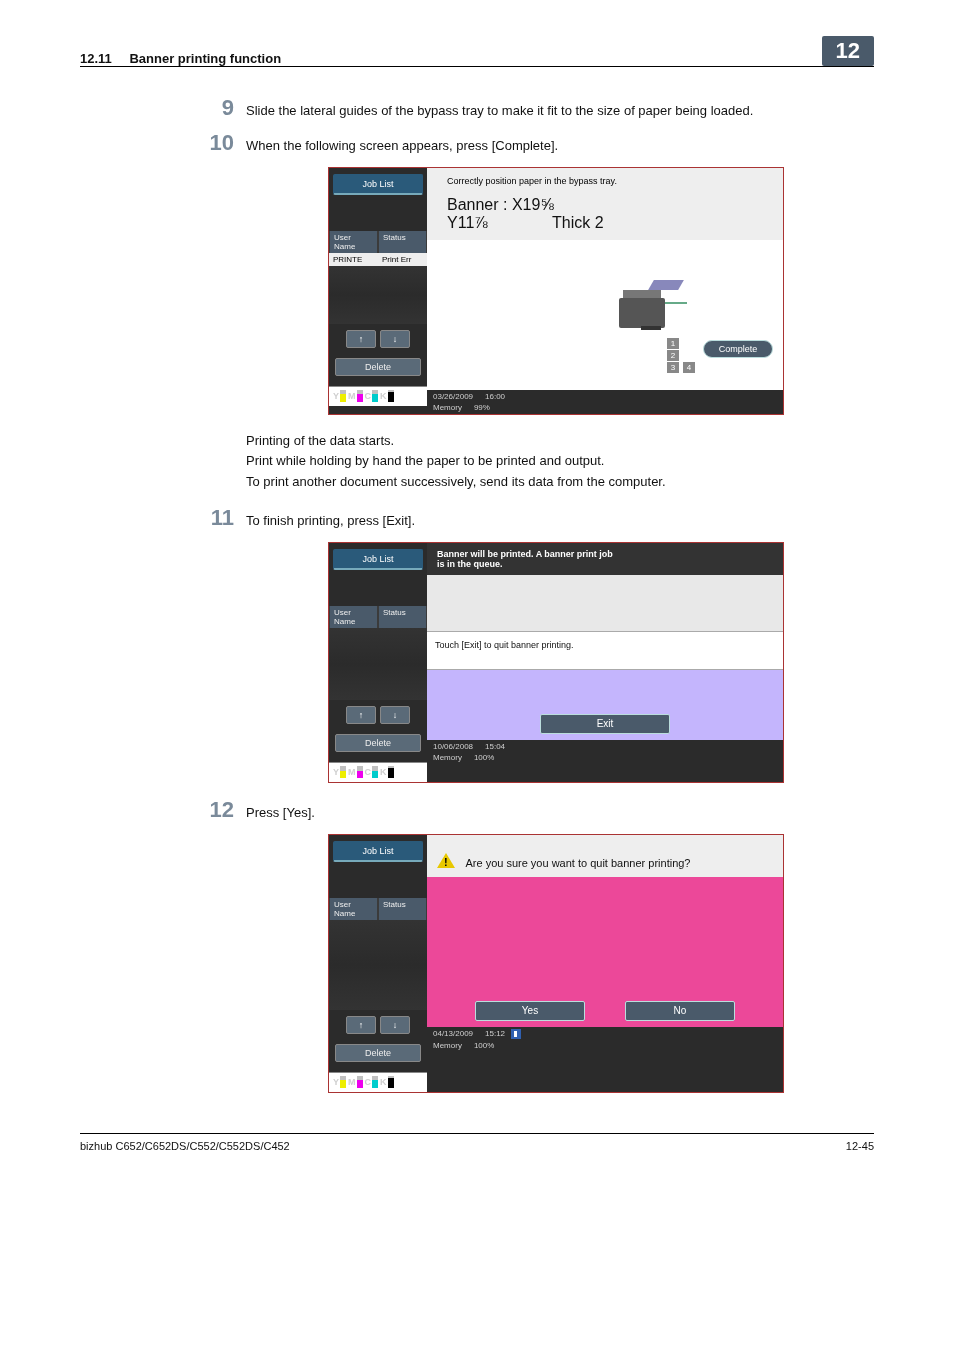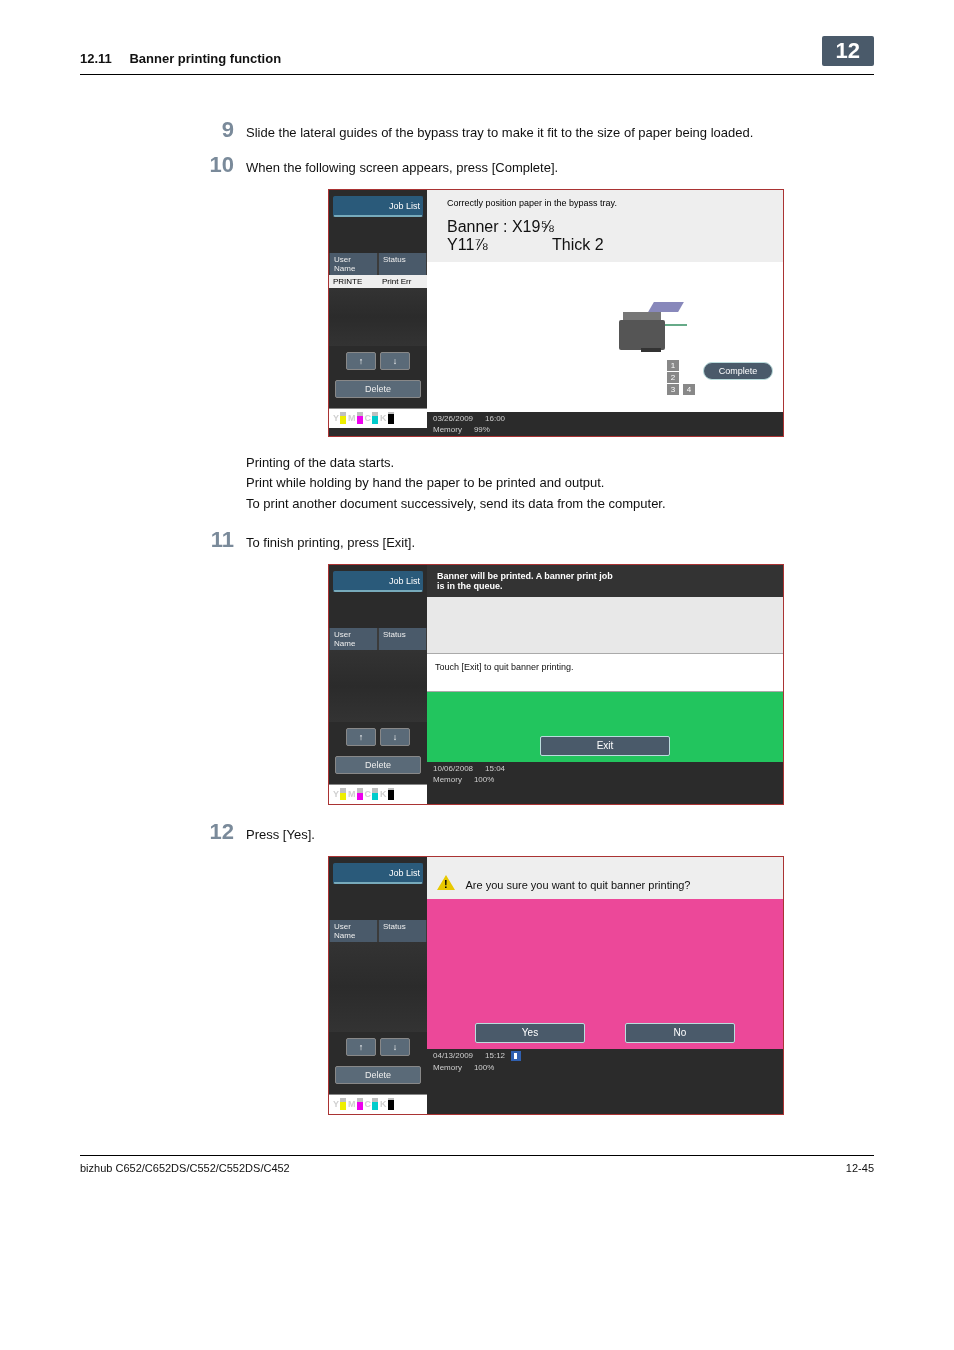--- a/index.html
+++ b/index.html
@@ -1,31 +1,31 @@
 <!DOCTYPE html>
 <html><head>
 <meta charset="utf-8">
 <style>
   * { margin: 0; padding: 0; box-sizing: border-box; }
   body { background: #fff; font-family: Arial, Helvetica, sans-serif; width: 954px; color: #111; }
   .page { padding: 36px 80px 24px 80px; }
-  .hdr { display: flex; justify-content: space-between; align-items: flex-end; border-bottom: 1px solid #000; padding-bottom: 8px; margin-bottom: 44px; }
+  .hdr { display: flex; justify-content: space-between; align-items: flex-end; border-bottom: 1px solid #000; padding-bottom: 0; margin-bottom: 30px; }
   .hdr-left { font-size: 13px; font-weight: bold; }
   .hdr-left .num { margin-right: 14px; }
   .chap-box { background: #4a5a6a; color: #fff; font-size: 22px; font-weight: bold; padding: 2px 14px; border-radius: 2px; }
   .step { display: flex; margin-bottom: 10px; align-items: flex-start; }
   .step-num { width: 48px; text-align: right; color: #7a8a9a; font-size: 22px; font-weight: bold; padding-right: 12px; line-height: 1; flex-shrink: 0; margin-left: 118px; }
   .step-text { font-size: 13px; line-height: 1.6; padding-top: 4px; }
   .indent { margin-left: 166px; font-size: 13px; line-height: 1.6; margin-bottom: 14px; }
   .shot-wrap { margin-left: 248px; margin-bottom: 16px; }
   
   .shot { width: 456px; border: 1px solid #a33; position: relative; background: #2b2b2b; }
   .shot-left { float: left; width: 98px; }
   .shot-right { margin-left: 98px; background: #f0f0f0; position: relative; }
-  .job-btn { margin: 6px 4px; background: #2a5a7a; border: 1px solid #2a5a7a; border-bottom: 2px solid #7ab; color: #fff; font-size: 9px; text-align: right; padding: 4px 2px; border-radius: 2px; }
+  .job-btn { margin: 6px 4px; background: #2a5a7a; border: 1px solid #2a5a7a; border-bottom: 2px solid #7ab; color: #fff; font-size: 9px; text-align: center; padding: 4px 2px; border-radius: 2px; }
   .left-dark { background: #2b2b2b; color: #cfcfcf; font-size: 9px; }
   .th-row { display: flex; background: #3b3b3b; }
   .th-cell { flex: 1; padding: 2px 4px; color: #eee; font-size: 8px; background: #4a5a6a; margin: 0 1px; }
   .td-row { display: flex; background: #eee; color: #000; font-size: 8px; }
   .td-cell { flex: 1; padding: 2px 4px; }
   .left-spacer { height: 58px; background: linear-gradient(#333,#2b2b2b,#333); }
   .arrow-row { display: flex; justify-content: center; gap: 4px; padding: 6px; }
   .arrow-btn { width: 30px; height: 18px; background: #5a6a78; border: 1px solid #888; display: flex; align-items: center; justify-content: center; color: #fff; font-size: 9px; border-radius: 2px; }
   .del-btn { margin: 4px 6px 10px 6px; background: #5a6a78; border: 1px solid #888; color: #eee; font-size: 9px; text-align: center; padding: 3px; border-radius: 2px; }
   .toner-row { display: flex; padding: 3px 4px 4px 4px; gap: 2px; background: #fff; border-top: 1px solid #888; }
@@ -45,21 +45,21 @@
   .printer-fig .wheel { position:absolute; left:28px; top:46px; width:20px; height:4px; background:#333; }
   .num-label { position:absolute; right:104px; top:98px; color:#fff; font-size:8px; background:#888; width:12px; text-align:center; line-height:11px; }
   .num-label.n2 { top:110px; } .num-label.n3 { top:122px; left:auto; right:104px; } .num-label.n4 { top:122px; right:88px; }
   .oval-btn { position: absolute; right: 10px; top: 100px; width: 70px; height: 18px; background: #4a5a6a; border: 1px solid #bdd; color: #fff; font-size: 9px; border-radius: 9px; display: flex; align-items: center; justify-content: center; }
   .r-foot { background: #2b2b2b; color: #cfcfcf; font-size: 8px; padding: 2px 6px; display: flex; gap: 12px; }
   .clr::after { content:''; display:block; clear:both; }
   
   .r-msg2 { font-size: 9px; color:#fff; padding:6px 10px; background:#333;font-weight:bold; }
   .r-body2 { background:#e8e8e8; height:56px; }
   .r-body3 { background:#fff; padding:8px; font-size:9px; height:39px; border-top:1px solid #aaa; border-bottom:1px solid #aaa;}
-  .r-body4 { background:#22c55e; height:70px; position:relative; }
+  .r-body4 { background:#c4b5fd; height:70px; position:relative; }
   .wide-btn { position:absolute; left:50%; transform:translateX(-50%); bottom:6px; width:130px; height:20px; background:#4a5a6a; border:1px solid #bdd; color:#fff; font-size:10px; border-radius:2px; display:flex; align-items:center; justify-content:center; }
   .r-body5 { background:#ec4899; height:150px; position:relative; }
   .yn-row { position:absolute; bottom:6px; left:0; right:0; display:flex; justify-content:center; gap:40px; }
   .yn-btn { width:110px; height:20px; background:#4a5a6a; border:1px solid #bdd; color:#fff; font-size:10px; border-radius:2px; display:flex; align-items:center; justify-content:center; }
   .warn-icon { display:inline-block; width:0; height:0; border:9px solid transparent; border-bottom:15px solid #e8c800; position:relative; top:1px; margin-right:8px; }
   .warn-icon::after { content:'!'; position:absolute; left:-2px; top:3px; font-size:11px; font-weight:bold; color:#000; }
   .ftr { display:flex; justify-content:space-between; font-size:11px; border-top:1px solid #000; padding-top:6px; margin-top:40px; }
   .data-icon { display:inline-block; width:10px; height:10px; background:#3060b0; vertical-align:middle; margin-left:6px; position:relative;}
   .data-icon::after { content:''; position:absolute; left:3px; top:2px; width:3px; height:3px; background:#fff; box-shadow:0 3px 0 #fff;}
 </style>

